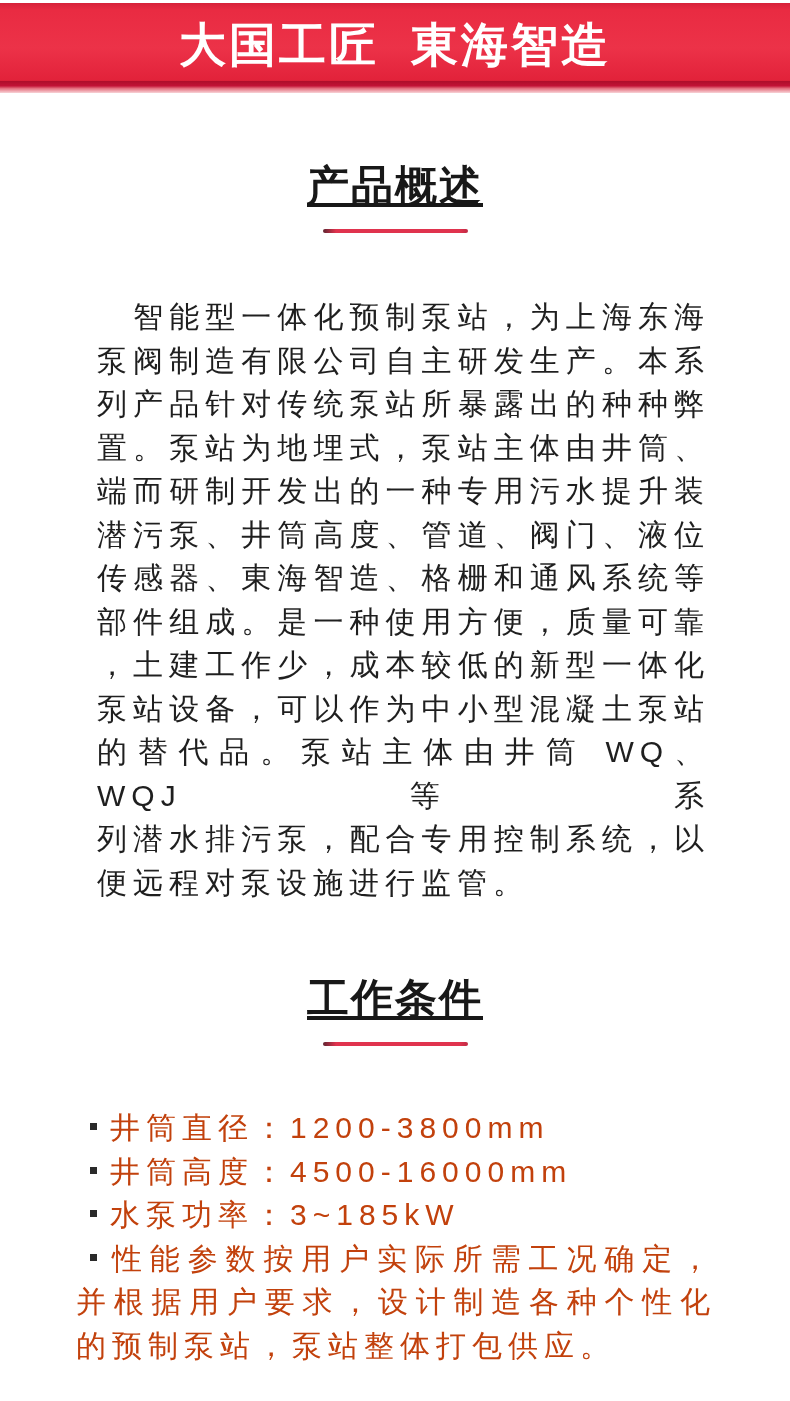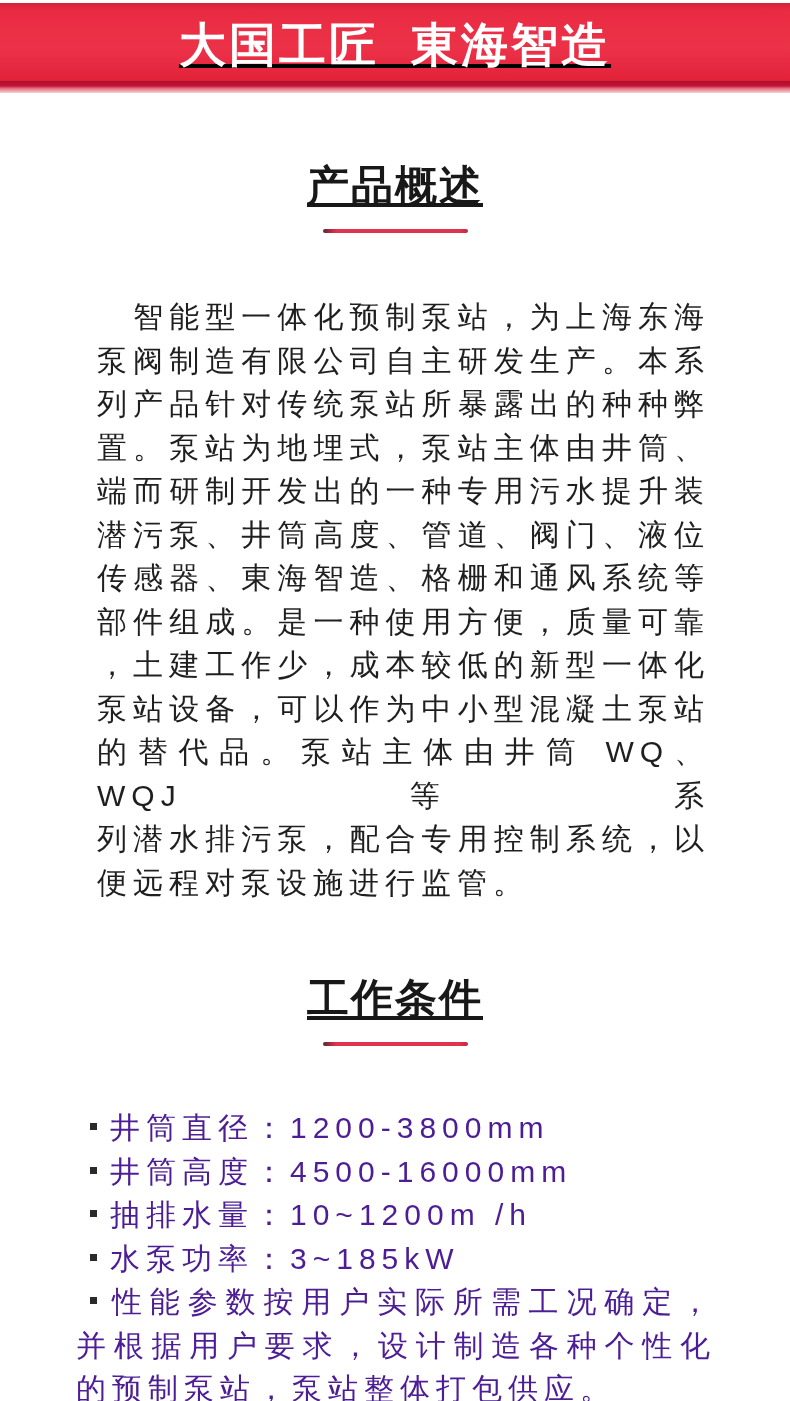--- a/index.html
+++ b/index.html
@@ -19,21 +19,20 @@
   
   .banner {
     margin-top: 3px;
     height: 90px;
     display: flex;
     align-items: center;
     justify-content: center;
     background: linear-gradient(180deg,
       #d62239 0%, #e92b42 8%, #ec3248 50%, #e2223a 86%,
       #ae0f2b 87%, #c21236 92%, #e5707f 95%, #f8d3d7 100%);
-    text-decoration: underline;
   }
   .banner-title {
     color: #ffffff;
     font-size: 47px;
     font-weight: bold;
     letter-spacing: 3px;
     white-space: pre;
     transform: translateY(-3px);
   }
   
@@ -76,21 +75,21 @@
     text-align: left;
     text-align-last: left;
   }
   
   .cond-list {
     margin: 60px 74px 0 76px;
   }
   .lline {
     font-size: 30px;
     line-height: 43.5px;
-    color: #4c1d95;
+    color: #c2410c;
     letter-spacing: 6px;
     text-align: left;
     white-space: pre-wrap;
   }
   .lline.jl {
     text-align: justify;
     text-align-last: justify;
     text-justify: distribute;
   }
   .bullet {
@@ -135,23 +134,20 @@
     <h1 class="section-title st-conditions">工作条件</h1>
     <div class="title-underline"></div>
     <div class="cond-list">
         <div class="litem">
           <div class="lline"><span class="bullet"></span>井筒直径：1200-3800mm</div>
         </div>
         <div class="litem">
           <div class="lline"><span class="bullet"></span>井筒高度：4500-16000mm</div>
         </div>
         <div class="litem">
-          <div class="lline"><span class="bullet"></span>抽排水量：10~1200m /h</div>
-        </div>
-        <div class="litem">
           <div class="lline"><span class="bullet"></span>水泵功率：3~185kW</div>
         </div>
         <div class="litem">
           <div class="lline jl"><span class="bullet"></span>性能参数按用户实际所需工况确定，</div>
           <div class="lline jl">并根据用户要求，设计制造各种个性化</div>
           <div class="lline">的预制泵站，泵站整体打包供应。</div>
         </div>
       </div>
   </section>
 

